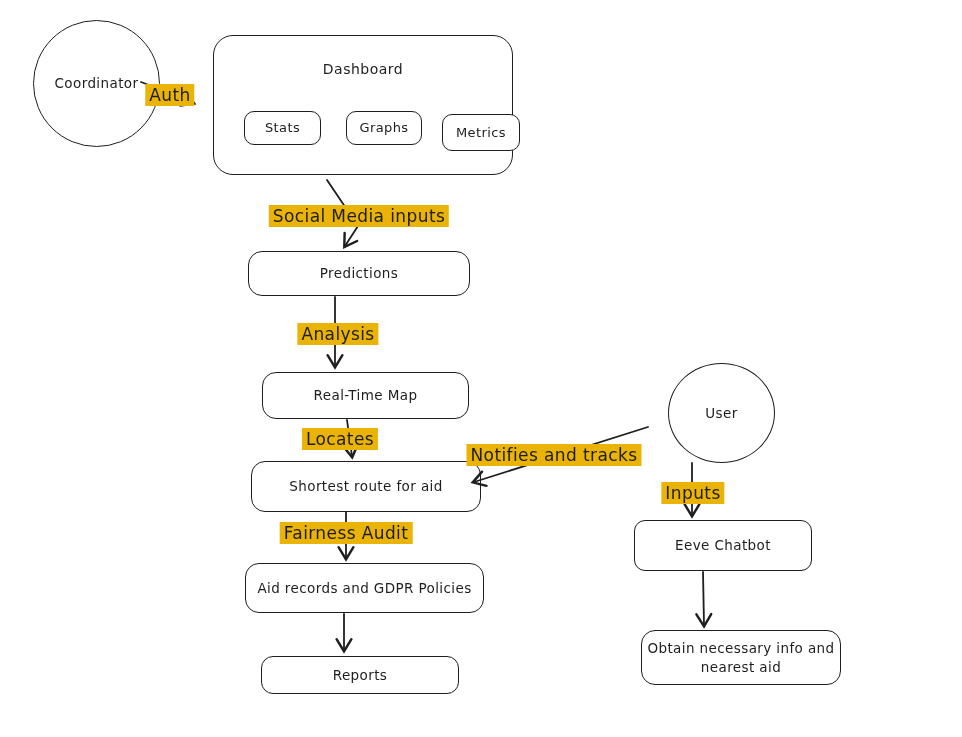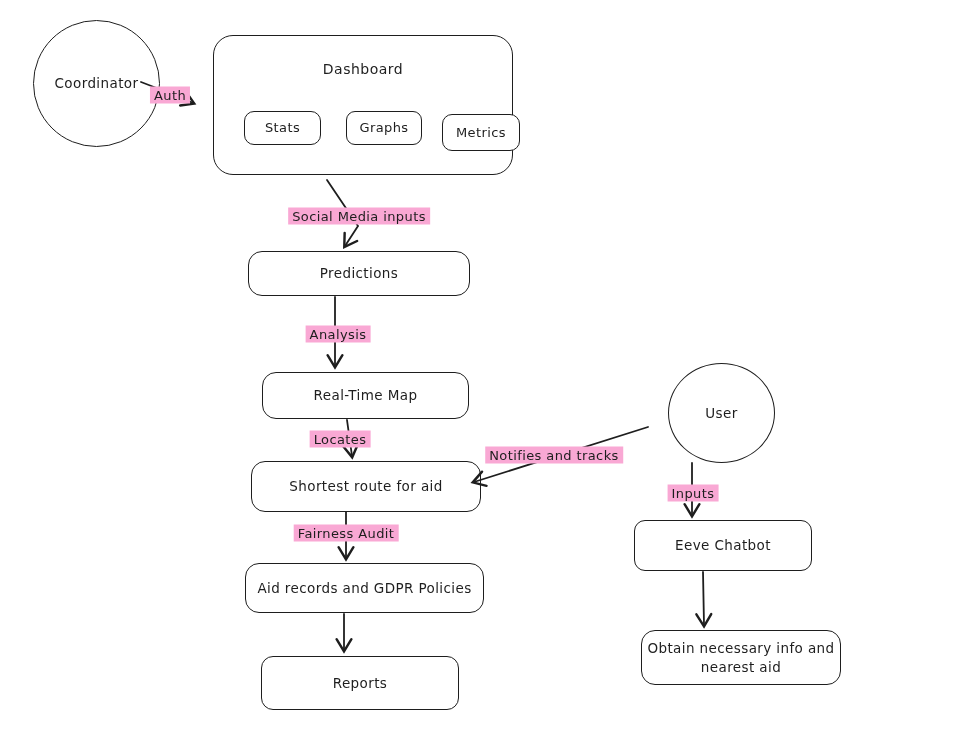--- a/index.html
+++ b/index.html
@@ -9,22 +9,22 @@
   }
   .node{
     position:absolute;border:1.7px solid #1e1e1e;background:#ffffff;
     display:flex;align-items:center;justify-content:center;text-align:center;
     font-size:13.5px;letter-spacing:.4px;box-sizing:border-box;line-height:1.35;margin-left:16px;
   }
   .rect{border-radius:14px;}
   .circle{border-radius:50%;}
   .subrect{border-radius:10px;font-size:13px;}
   .edge-label{
-    position:absolute;transform:translate(-50%,-50%);background:#f9a8d4;
-    padding:1px 4px;font-size:13px;letter-spacing:.4px;white-space:nowrap;z-index:3;
+    position:absolute;transform:translate(-50%,-50%);background:#eab308;
+    padding:1px 4px;font-size:17px;letter-spacing:.4px;white-space:nowrap;z-index:3;
   }
   #edges{position:absolute;left:0;top:0;width:962px;height:737px;z-index:2;}
   .node{z-index:1;}
   #dashboard-title{
     position:absolute;top:24px;left:0;width:100%;text-align:center;font-size:14px;letter-spacing:.5px;
   }
 </style>
 </head>
 <body>
 
@@ -51,21 +51,21 @@
 
   <div class="node circle" style="left:17px;top:20px;width:127px;height:127px;">
     <span>Coordinator</span>
   </div>
 
   <div class="node rect" style="left:197px;top:35px;width:300px;height:140px;border-radius:20px;">
     <div id="dashboard-title">Dashboard</div>
     <div class="node subrect" style="left:14px;top:75px;width:77px;height:34px;">
       <span>Stats</span>
     </div>
-    <div class="node subrect" style="left:116px;top:75px;width:76px;height:34px;border-radius:9px;">
+    <div class="node subrect" style="left:116px;top:75px;width:76px;height:34px;">
       <span>Graphs</span>
     </div>
     <div class="node subrect" style="left:212px;top:78px;width:78px;height:37px;">
       <span>Metrics</span>
     </div>
   </div>
 
   <div class="node rect" style="left:232px;top:251px;width:222px;height:45px;">
     <span>Predictions</span>
   </div>
@@ -75,21 +75,21 @@
   </div>
 
   <div class="node rect" style="left:235px;top:461px;width:230px;height:51px;">
     <span>Shortest route for aid</span>
   </div>
 
   <div class="node rect" style="left:229px;top:563px;width:239px;height:50px;">
     <span>Aid records and GDPR Policies</span>
   </div>
 
-  <div class="node rect" style="left:245px;top:656px;width:198px;height:54px;border-radius:12px;">
+  <div class="node rect" style="left:245px;top:656px;width:198px;height:38px;border-radius:12px;">
     <span>Reports</span>
   </div>
 
   <div class="node circle" style="left:652px;top:363px;width:107px;height:100px;">
     <span>User</span>
   </div>
 
   <div class="node rect" style="left:618px;top:520px;width:178px;height:51px;border-radius:11px;">
     <span>Eeve Chatbot</span>
   </div>

